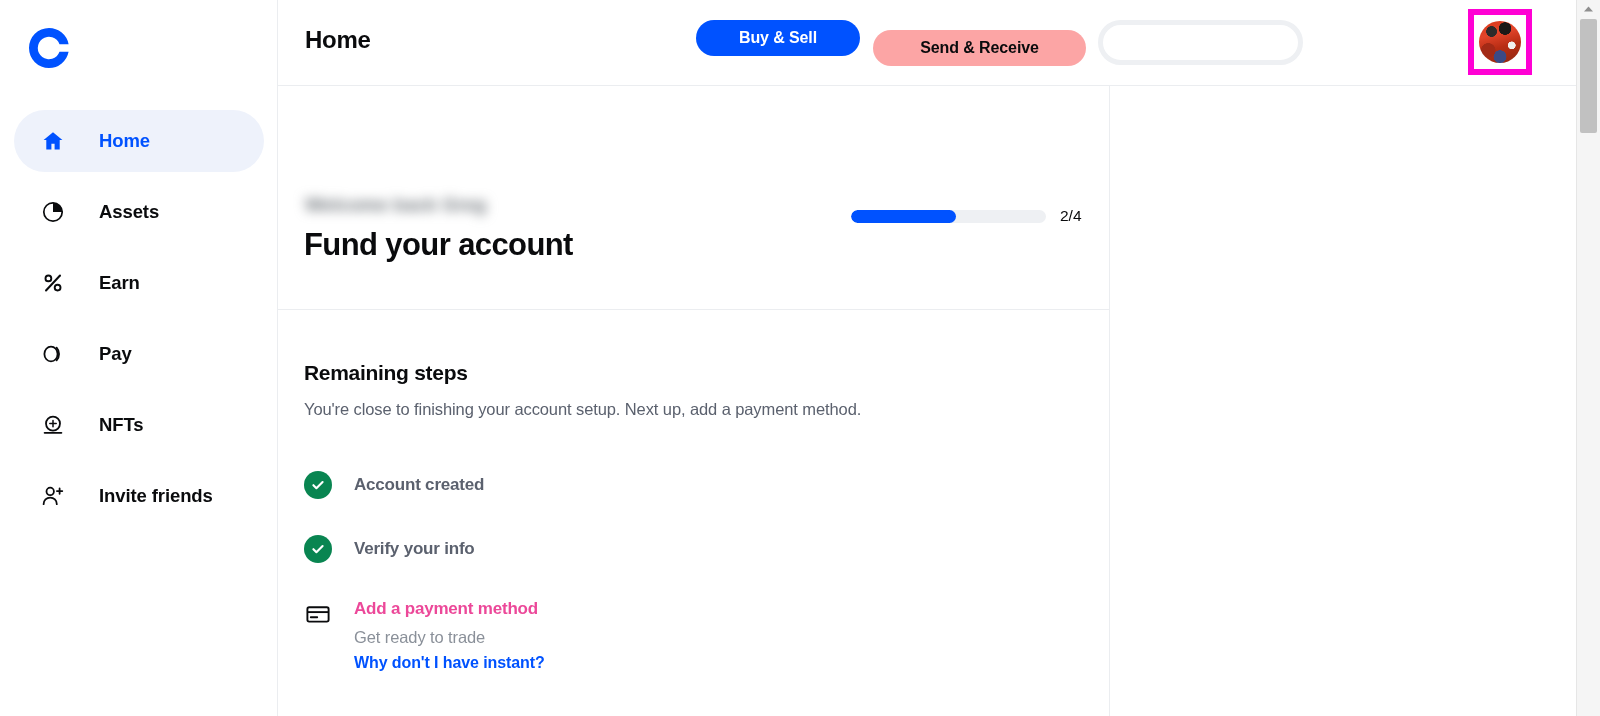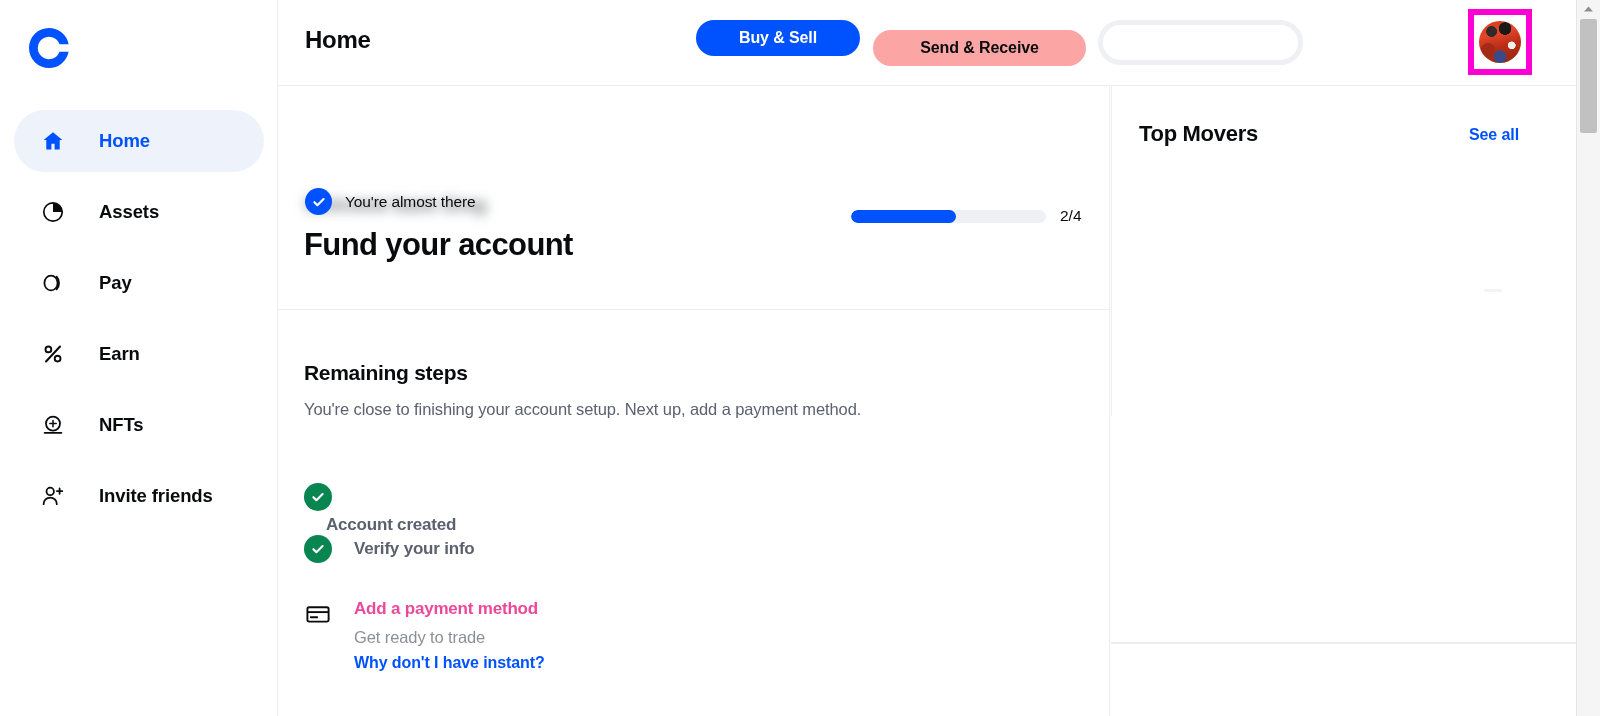--- a/index.html
+++ b/index.html
@@ -404,36 +404,36 @@
             <path d="M12 12V2.8A9.2 9.2 0 0 1 21.2 12z" fill="#0a0b0d"></path>
           </svg>
         </span>
         <span class="nav-label">Assets</span>
       </div>
 
 
       <div class="nav-item">
         <span class="nav-icon">
           <svg width="24" height="24" viewBox="0 0 24 24">
-            <ellipse cx="10" cy="12" rx="6.6" ry="7.4" fill="none" stroke="#0a0b0d" stroke-width="1.8"></ellipse>
-            <path d="M15.6 5.6a9.6 9.6 0 0 1 0 12.8" fill="none" stroke="#0a0b0d" stroke-width="1.8" stroke-linecap="round"></path>
-          </svg>
-        </span>
-        <span class="nav-label">Pay</span>
-      </div>
-
-      <div class="nav-item">
-        <span class="nav-icon">
-          <svg width="24" height="24" viewBox="0 0 24 24">
             <path d="M19 4.5 5 19.5" stroke="#0a0b0d" stroke-width="2" stroke-linecap="round"></path>
             <circle cx="7.4" cy="7.4" r="2.9" fill="none" stroke="#0a0b0d" stroke-width="1.9"></circle>
             <circle cx="16.6" cy="16.6" r="2.9" fill="none" stroke="#0a0b0d" stroke-width="1.9"></circle>
           </svg>
         </span>
         <span class="nav-label">Earn</span>
+      </div>
+
+      <div class="nav-item">
+        <span class="nav-icon">
+          <svg width="24" height="24" viewBox="0 0 24 24">
+            <ellipse cx="10" cy="12" rx="6.6" ry="7.4" fill="none" stroke="#0a0b0d" stroke-width="1.8"></ellipse>
+            <path d="M15.6 5.6a9.6 9.6 0 0 1 0 12.8" fill="none" stroke="#0a0b0d" stroke-width="1.8" stroke-linecap="round"></path>
+          </svg>
+        </span>
+        <span class="nav-label">Pay</span>
       </div>
 
       <div class="nav-item">
         <span class="nav-icon">
           <svg width="24" height="24" viewBox="0 0 24 24">
             <circle cx="12" cy="10.6" r="7" fill="none" stroke="#0a0b0d" stroke-width="1.8"></circle>
             <path d="M12 7.4v6.4M8.8 10.6h6.4" stroke="#0a0b0d" stroke-width="1.5" stroke-linecap="round"></path>
             <path d="M3.6 19.8h16.8" stroke="#0a0b0d" stroke-width="1.8" stroke-linecap="round"></path>
           </svg>
         </span>
@@ -467,44 +467,36 @@
     <div class="avatar-highlight">
       <div class="avatar-img"></div>
     </div>
   </header>
 
   <main class="main-col">
 
     <div class="welcome-blur">Welcome back Greg</div>
 
     <section class="fund-card">
-      <div class="almost-row">
-        <span class="check-blue">
-          <svg width="16" height="16" viewBox="0 0 16 16">
-              <path d="M3.4 8.2 6.4 11.2 12.6 5" fill="none" stroke="#ffffff" stroke-width="2.1" stroke-linecap="round" stroke-linejoin="round"></path>
-            </svg>
-        </span>
-        <span class="almost-text">You're almost there</span>
-      </div>
 
       <div class="fund-title">Fund your account</div>
 
       <div class="progress-wrap">
         <div class="progress-track">
           <div class="progress-fill" id="progress-fill" style="width: 54%;"></div>
         </div>
         <span class="progress-label">2/4</span>
       </div>
     </section>
 
     <section class="steps-card">
       <div class="steps-title">Remaining steps</div>
       <div class="steps-sub">You're close to finishing your account setup. Next up, add a payment method.</div>
 
-      <div class="step-row" style="top:172px;flex-direction:column;">
+      <div class="step-row" style="top:160px;">
         <span class="check-green">
           <svg width="16" height="16" viewBox="0 0 16 16">
               <path d="M3.4 8.2 6.4 11.2 12.6 5" fill="none" stroke="#ffffff" stroke-width="2.1" stroke-linecap="round" stroke-linejoin="round"></path>
             </svg>
         </span>
         <span class="step-label-done">Account created</span>
       </div>
 
       <div class="step-row" style="top:224px;">
         <span class="check-green">
@@ -526,29 +518,20 @@
         <span class="step-texts">
           <span class="step-label-active" style="display:block;">Add a payment method</span>
           <span class="step-sublabel" style="display:block;">Get ready to trade</span>
           <span class="step-link" style="display:block;">Why don't I have instant?</span>
         </span>
       </div>
 
     </section>
   </main>
 
-  <aside class="right-col">
-    <section class="movers-card">
-      <div class="movers-vline"></div>
-      <div class="movers-title">Top Movers</div>
-      <div class="movers-seeall">See all</div>
-      <div class="movers-placeholder"></div>
-    </section>
-    <div class="right-hline"></div>
-  </aside>
 
   <div class="scrollbar">
     <div class="scroll-up">
       <svg width="11" height="8" viewBox="0 0 11 8">
           <path d="M5.5 1.4 10 6.6H1z" fill="#8f8f8f"></path>
         </svg>
     </div>
     <div class="scroll-thumb"></div>
   </div>
 

